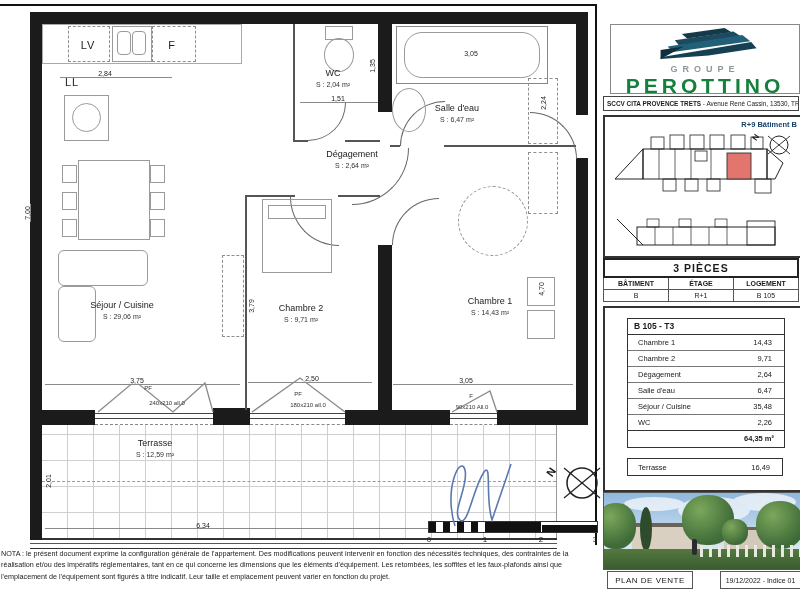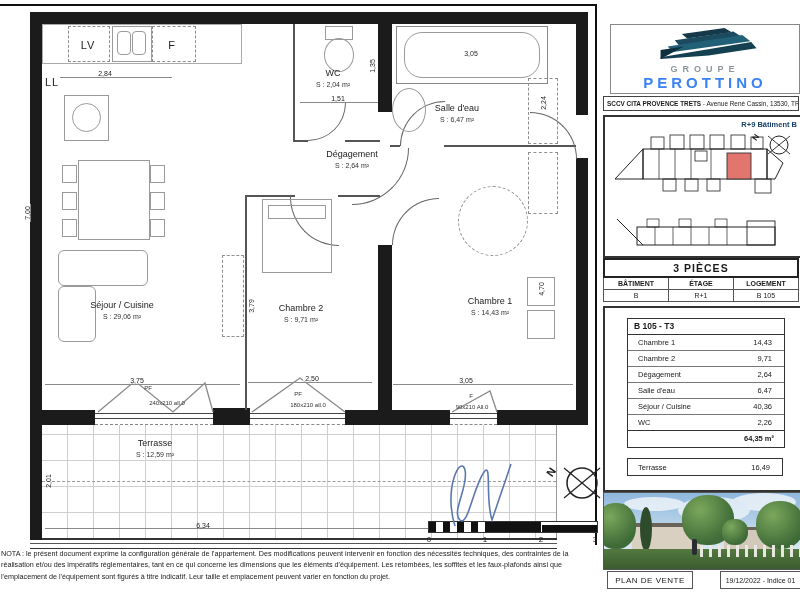--- a/index.html
+++ b/index.html
@@ -91,21 +91,21 @@
   <div class="furn" style="left:42px;top:24px;width:198px;height:38px;border-color:#aaa;"></div>
   <div class="dfurn" style="left:68px;top:26px;width:40px;height:34px;"></div>
   <div class="furn" style="left:112px;top:26px;width:38px;height:34px;"></div>
   <div class="furn" style="left:117px;top:31px;width:12px;height:22px;border-radius:4px;"></div>
   <div class="furn" style="left:132px;top:31px;width:12px;height:22px;border-radius:4px;"></div>
   <div class="dfurn" style="left:152px;top:26px;width:42px;height:34px;"></div>
   <div class="furn" style="left:64px;top:95px;width:43px;height:44px;"></div>
   <div class="furn" style="left:72px;top:103px;width:27px;height:27px;border-radius:50%;"></div>
   <span class="applbl" style="left:88px;top:45px;">LV</span>
   <span class="applbl" style="left:172px;top:45px;">F</span>
-  <span class="applbl" style="left:52px;top:82px;">LL</span>
+  <span class="applbl" style="left:72px;top:82px;">LL</span>
 
   <div class="furn" style="left:78px;top:160px;width:70px;height:78px;"></div>
   <div class="furn" style="left:62px;top:165px;width:13px;height:16px;"></div>
   <div class="furn" style="left:62px;top:192px;width:13px;height:16px;"></div>
   <div class="furn" style="left:62px;top:219px;width:13px;height:16px;"></div>
   <div class="furn" style="left:150px;top:165px;width:13px;height:16px;"></div>
   <div class="furn" style="left:150px;top:192px;width:13px;height:16px;"></div>
   <div class="furn" style="left:150px;top:219px;width:13px;height:16px;"></div>
   <div class="furn" style="left:58px;top:250px;width:88px;height:34px;border-radius:6px;"></div>
   <div class="furn" style="left:58px;top:286px;width:36px;height:54px;border-radius:6px;"></div>
@@ -204,21 +204,21 @@
 
   <div class="sbox" style="left:610px;top:24px;width:188px;height:68px;border-color:#888;text-align:center;">
     <svg width="120" height="32" viewBox="0 0 120 36" style="margin-top:2px;">
       <polygon points="34,8 82,1 90,6 40,13" fill="#16394a"></polygon>
       <polygon points="26,15 92,5 101,11 31,21" fill="#1c4a5e"></polygon>
       <polygon points="18,22 102,9 111,16 24,28" fill="#226078"></polygon>
       <polygon points="10,34 112,17 118,24 64,32 10,36" fill="#154052"></polygon>
       <polygon points="10,36 10,26 36,22" fill="#102f3d"></polygon>
     </svg>
     <div style="font-size:9px;font-weight:bold;letter-spacing:5px;color:#8d979c;margin-top:1px;">GROUPE</div>
-    <div style="font-size:15px;font-weight:bold;letter-spacing:4px;color:#3b82f6;">PEROTTINO</div>
+    <div style="font-size:21px;font-weight:bold;letter-spacing:4px;color:#15803d;">PEROTTINO</div>
   </div>
 
   <div class="sbox" style="left:603px;top:96px;width:196px;height:15px;border-color:#444;white-space:nowrap;overflow:hidden;font-size:6.4px;padding-top:3px;padding-left:3px;box-sizing:border-box;">
     <span style="font-weight:bold;">SCCV CITA PROVENCE TRETS</span><span> - Avenue René Cassin, 13530, TRETS</span>
   </div>
 
   <div class="sbox" style="left:603px;top:115px;width:196px;height:139px;border-width:2px;border-color:#333;">
     <div style="position:absolute;right:4px;top:3px;font-size:7.5px;font-weight:bold;color:#17406b;">R+9 Bâtiment B</div>
     <svg width="192" height="120" viewBox="0 0 192 120" style="position:absolute;left:2px;top:14px;">
 
@@ -289,21 +289,21 @@
       <div class="rowline" style="height:15px;line-height:15px;display:flex;justify-content:space-between;padding:0 12px 0 10px;">
           <span>Dégagement</span>
           <span>2,64</span>
         </div>
       <div class="rowline" style="height:15px;line-height:15px;display:flex;justify-content:space-between;padding:0 12px 0 10px;">
           <span>Salle d'eau</span>
           <span>6,47</span>
         </div>
       <div class="rowline" style="height:15px;line-height:15px;display:flex;justify-content:space-between;padding:0 12px 0 10px;">
           <span>Séjour / Cuisine</span>
-          <span>40,36</span>
+          <span>35,48</span>
         </div>
       <div style="height:15px;line-height:15px;display:flex;justify-content:space-between;padding:0 12px 0 10px;">
           <span>WC</span>
           <span>2,26</span>
         </div>
       <div style="height:16px;line-height:16px;text-align:right;padding-right:10px;font-weight:bold;border-top:1px solid #333;"><span>64,35 m²</span></div>
     </div>
     <div style="position:absolute;left:22px;top:150px;width:156px;height:18px;border:1.5px solid #333;font-size:7.5px;display:flex;justify-content:space-between;align-items:center;padding:0 12px 0 10px;box-sizing:border-box;">
       <span>Terrasse</span>
         <span>16,49</span>

